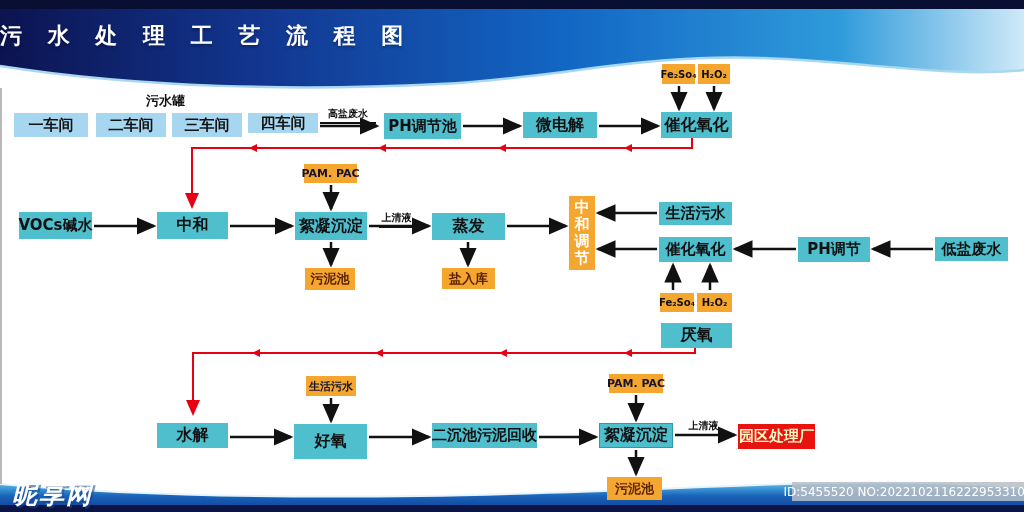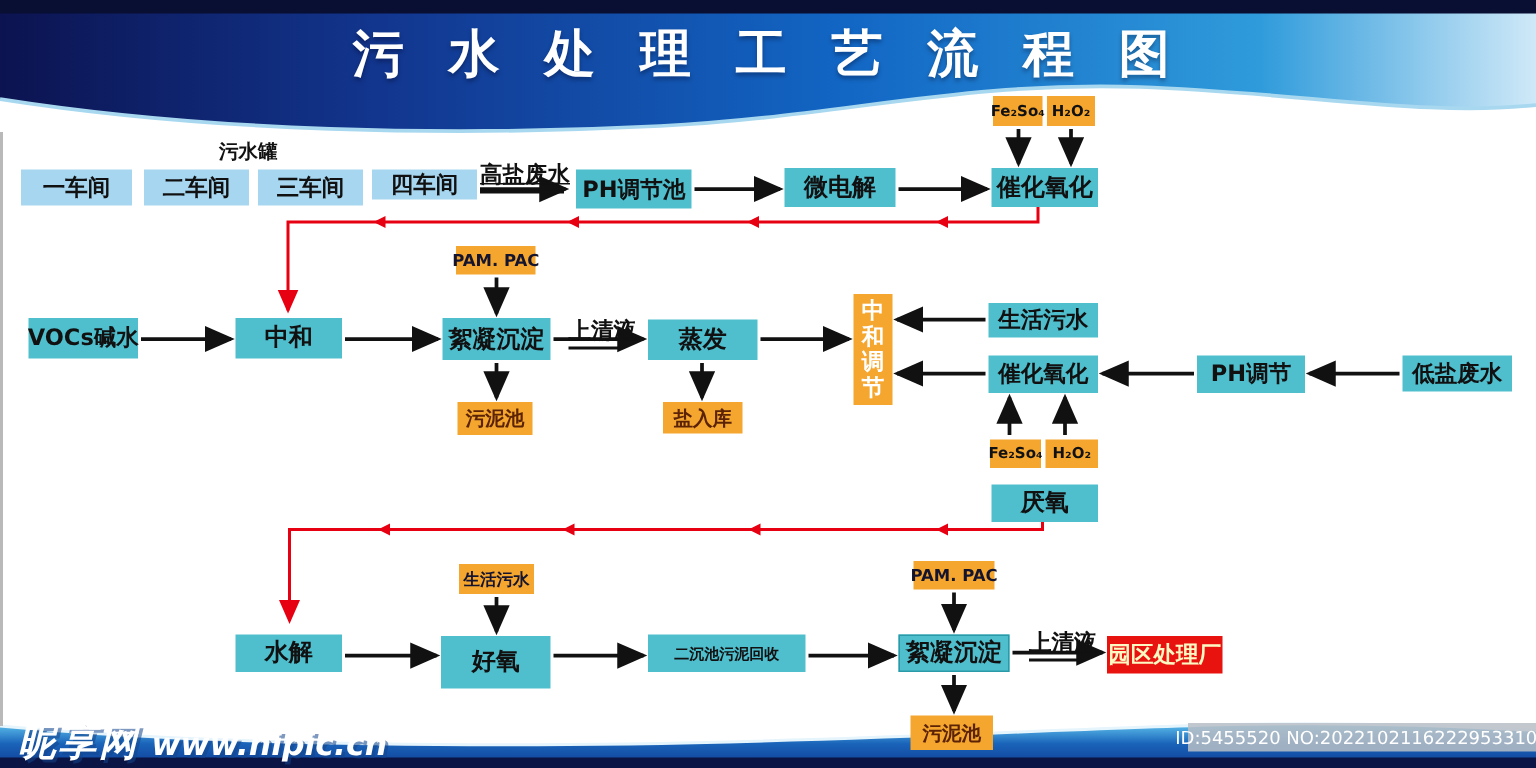--- a/index.html
+++ b/index.html
@@ -4,47 +4,46 @@
 <style>
   html,body{margin:0;padding:0;background:#e9e9e9;}
   #stage{
     position:relative;width:1024px;height:512px;overflow:hidden;background:#ffffff;
     font-family:"DejaVu Sans","Liberation Sans",sans-serif;
   }
   svg.layer{position:absolute;left:0;top:0;}
   
   .title{
     position:absolute;left:0;top:14px;width:1024px;height:44px;line-height:44px;
-    text-align:center;color:#ffffff;font-size:34px;font-weight:bold;letter-spacing:9px;
+    text-align:left;color:#ffffff;font-size:22px;font-weight:bold;letter-spacing:9px;
     text-shadow:0 2px 3px rgba(0,0,30,.35);white-space:nowrap;
   }
   
   .bx{
     position:absolute;display:flex;align-items:center;justify-content:center;
     font-weight:bold;color:#111;font-size:16px;white-space:nowrap;box-sizing:border-box;
   }
   .blue{background:var(--box-blue,#a7d7f0);}
   .teal{background:var(--box-teal,#4fbfce);}
   .org{background:var(--box-orange,#f5a62f);}
   .redbx{background:var(--box-red,#e8120f);color:#fef9c3;font-size:15px;}
   .sm{font-size:10px;}
   .med{font-size:11px;color:#14142e;}
   .maroon{font-size:13px;color:#5b2304;}
-  .f14{font-size:10px;}
+  .f14{font-size:15px;}
   .f15{font-size:15px;}
   .vert{
     white-space:normal;word-break:break-all;line-height:17px;text-align:center;
     color:#ffffff;font-size:15px;padding:16px 0;
   }
   .floc-b{border:1px solid #2a9aa8;}
   
   .lbl{
-    position:absolute;font-weight:bold;color:#111;font-size:15px;white-space:nowrap;
+    position:absolute;font-weight:bold;color:#111;font-size:10px;white-space:nowrap;
     text-align:center;
-    text-decoration:underline;
   }
   .under{border-bottom:2px solid #111;padding-bottom:1px;}
   .tanklbl{position:absolute;font-weight:bold;color:#111;font-size:13px;white-space:nowrap;}
   
   .wm{
     position:absolute;left:12px;top:478px;color:#ffffff;display:flex;align-items:baseline;gap:8px;
     font-style:italic;text-shadow:2px 2px 0 rgba(20,70,140,.55);white-space:nowrap;
   }
   .wm .site{font-size:25px;font-weight:bold;letter-spacing:2px;}
   .wm .url{font-size:21px;font-weight:bold;}
@@ -178,19 +177,18 @@
   <div class="bx teal" style="left:294px;top:424px;width:73px;height:35px">好氧</div>
   <div class="bx teal f14" style="left:432px;top:423px;width:105px;height:25px">二沉池污泥回收</div>
   <div class="bx org med" style="left:609px;top:374px;width:54px;height:19px">PAM. PAC</div>
   <div class="bx teal floc-b" style="left:599px;top:423px;width:74px;height:25px">絮凝沉淀</div>
   <div class="lbl under" style="left:686px;top:419px;width:35px">上清液</div>
   <div class="bx redbx" style="left:738px;top:424px;width:77px;height:25px">园区处理厂</div>
   <div class="bx org maroon" style="left:607px;top:477px;width:55px;height:23px">污泥池</div>
 
   <div class="wm">
     <span class="site">昵享网</span>
-    <span class="url">www.nipic.cn</span>
   </div>
   <div class="idstrip">
     <span>ID:5455520 NO:20221021162229533105</span>
   </div>
 
 </div>
 
 </body></html>

